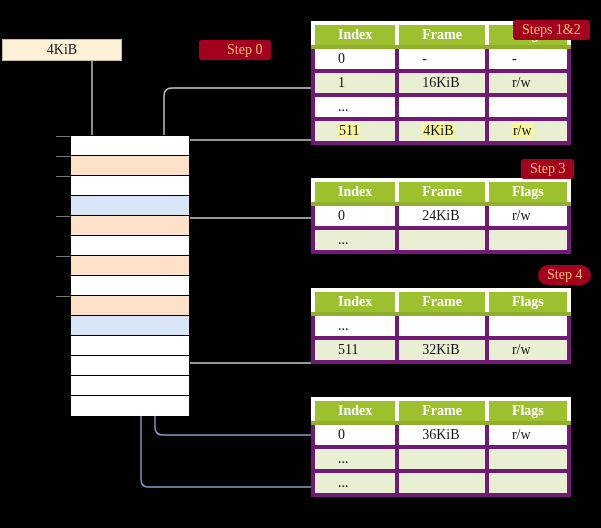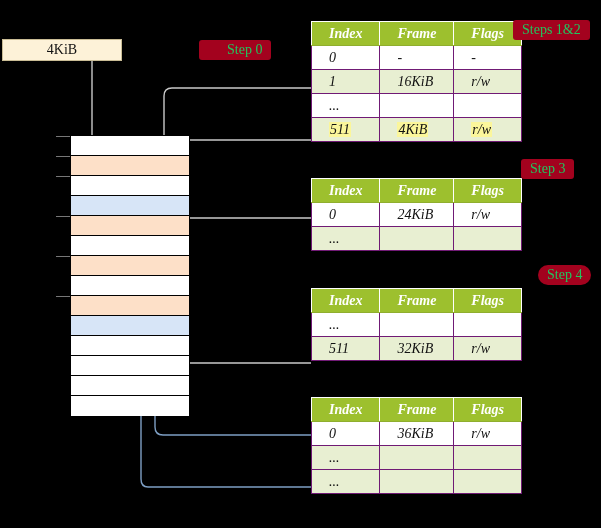--- a/index.html
+++ b/index.html
@@ -1,36 +1,36 @@
 <!DOCTYPE html>
 <html><head>
 <meta charset="utf-8">
 <style>
   html,body{margin:0;padding:0;background:#000;}
   body{width:601px;height:528px;position:relative;overflow:hidden;
        font-family:"Liberation Serif", serif;}
   .stage{position:absolute;left:0;top:0;width:601px;height:528px;}
 
   
-  .badge{position:absolute;background:#a3021e;color:#22c55e;
+  .badge{position:absolute;background:#a3021e;color:#fdba74;
          font-family:"Liberation Serif", serif;font-size:14px;
          padding:2px 9px 3px 9px;border-radius:3px;white-space:nowrap;
          line-height:15px;text-align:center;}
 
   
   .vabox{position:absolute;background:#fdf2d8;border:1px solid #c9bc95;
          font-size:14px;color:#111;text-align:center;line-height:20px;
          height:20px;}
 
   
   .ptable{position:absolute;border-collapse:collapse;
           background:#ffffff;border:1px solid #c9d99a;}
-  .ptable td,.ptable th{border:1px solid #701a75;height:24px;
-          font-size:14px;color:#111;padding:0 17px;text-align:left;
-          font-weight:normal;vertical-align:middle;box-sizing:border-box;font-style:italic;}
+  .ptable td,.ptable th{border:4px solid #701a75;height:24px;
+          font-size:14px;color:#111;padding:0 23px;text-align:left;
+          font-weight:normal;vertical-align:middle;box-sizing:border-box;}
   .ptable th{background:#9dc02e;color:#ffffff;font-weight:bold;
           border-color:#ffffff;border-bottom-color:#8fae2e;}
   .ptable tr.alt td{background:#e8efd2;}
   .ptable tr.plain td{background:#ffffff;}
   .c-idx{width:55px;}
   .c-frm{width:62px;}
   .c-flg{width:40px;}
   .hl{background:#fbf69b;padding:0 1px;}
 
   

